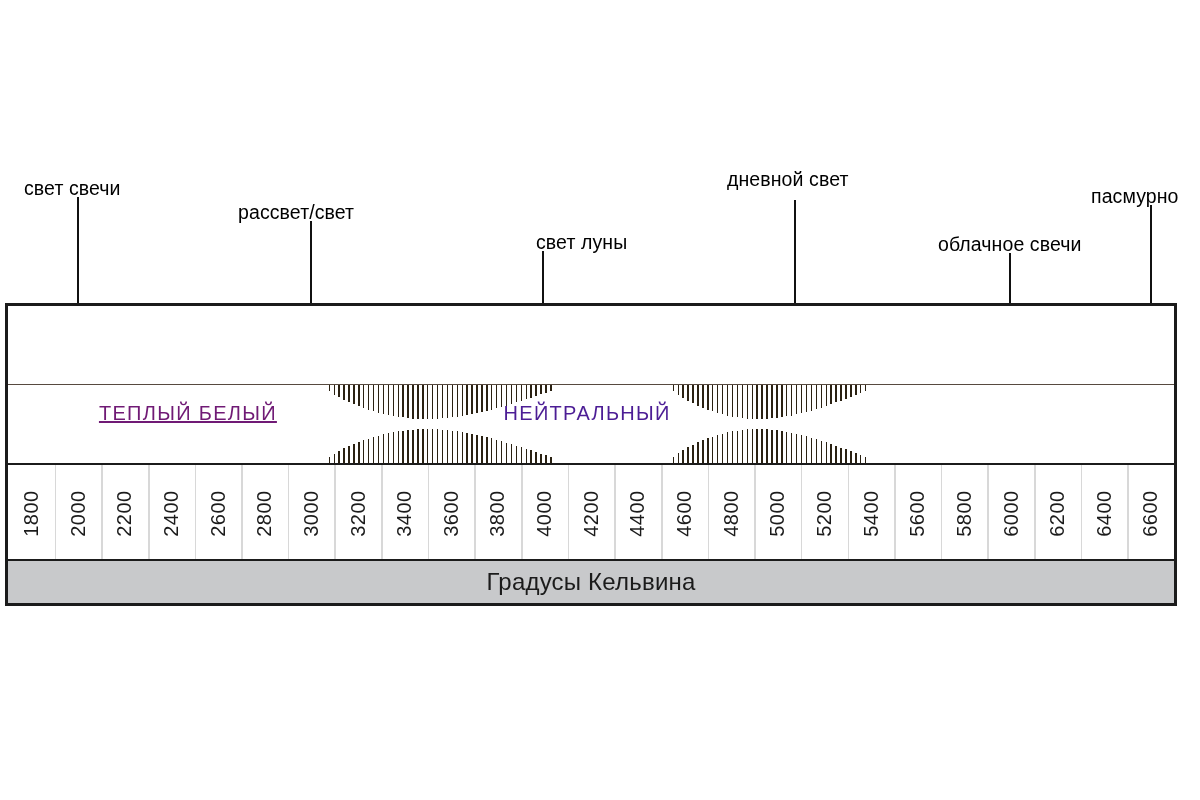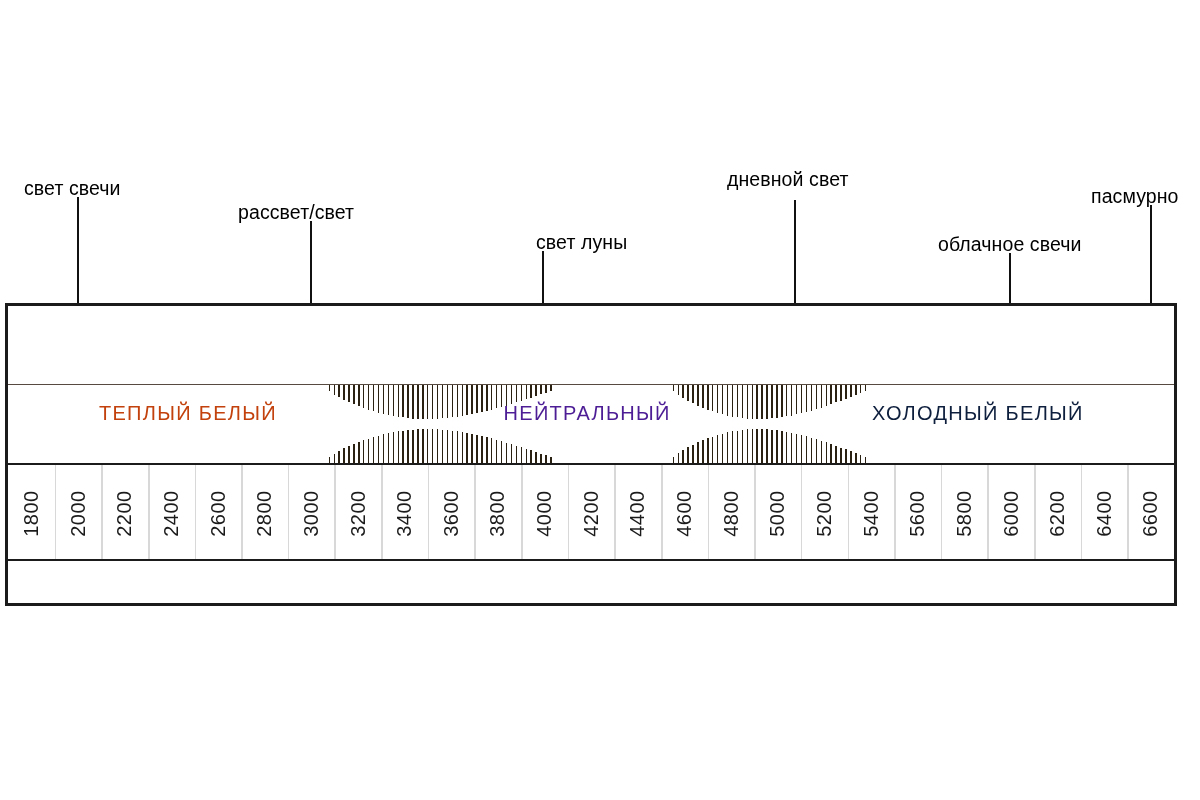--- a/index.html
+++ b/index.html
@@ -292,23 +292,22 @@
           <i style="left: 82.0513%; height: 19.1px;"></i>
           <i style="left: 84.6154%; height: 17.3px;"></i>
           <i style="left: 87.1795%; height: 15.5px;"></i>
           <i style="left: 89.7436%; height: 13.6px;"></i>
           <i style="left: 92.3077%; height: 11.7px;"></i>
           <i style="left: 94.8718%; height: 9.8px;"></i>
           <i style="left: 97.4359%; height: 7.9px;"></i>
           <i style="left: 100%; height: 6px;"></i>
         </div>
 
-      <div class="band-label" id="band-warm" style="left: 7.8%; color: #c2410c;">ТЕПЛЫЙ БЕЛЫЙ</div>
+      <div class="band-label" id="band-warm" style="left: 7.8%; color: #701a75; text-decoration: underline;">ТЕПЛЫЙ БЕЛЫЙ</div>
       <div class="band-label" id="band-neutral" style="left: 42.5%; color: #4c1d95;">НЕЙТРАЛЬНЫЙ</div>
-      <div class="band-label" id="band-cool" style="left: 74.1%; color: rgb(14, 31, 61);">ХОЛОДНЫЙ БЕЛЫЙ</div>
     </div>
 
     <div id="scale">
         <div class="ktick" style="left: 0%; width: 4%;">
           <span>1800</span>
         </div>
         <div class="ktick" style="left: 4%; width: 4%;">
           <span>2000</span>
         </div>
         <div class="sep" style="left: 4%;"></div>
@@ -399,15 +398,18 @@
         <div class="ktick" style="left: 92%; width: 4%;">
           <span>6400</span>
         </div>
         <div class="sep" style="left: 92%;"></div>
         <div class="ktick" style="left: 96%; width: 4%;">
           <span>6600</span>
         </div>
         <div class="sep" style="left: 96%;"></div>
       </div>
 
+    <div id="footer">
+      <span id="footer-label">Градусы Кельвина</span>
+    </div>
 
   </div>
 </div>
 
 </body></html>

